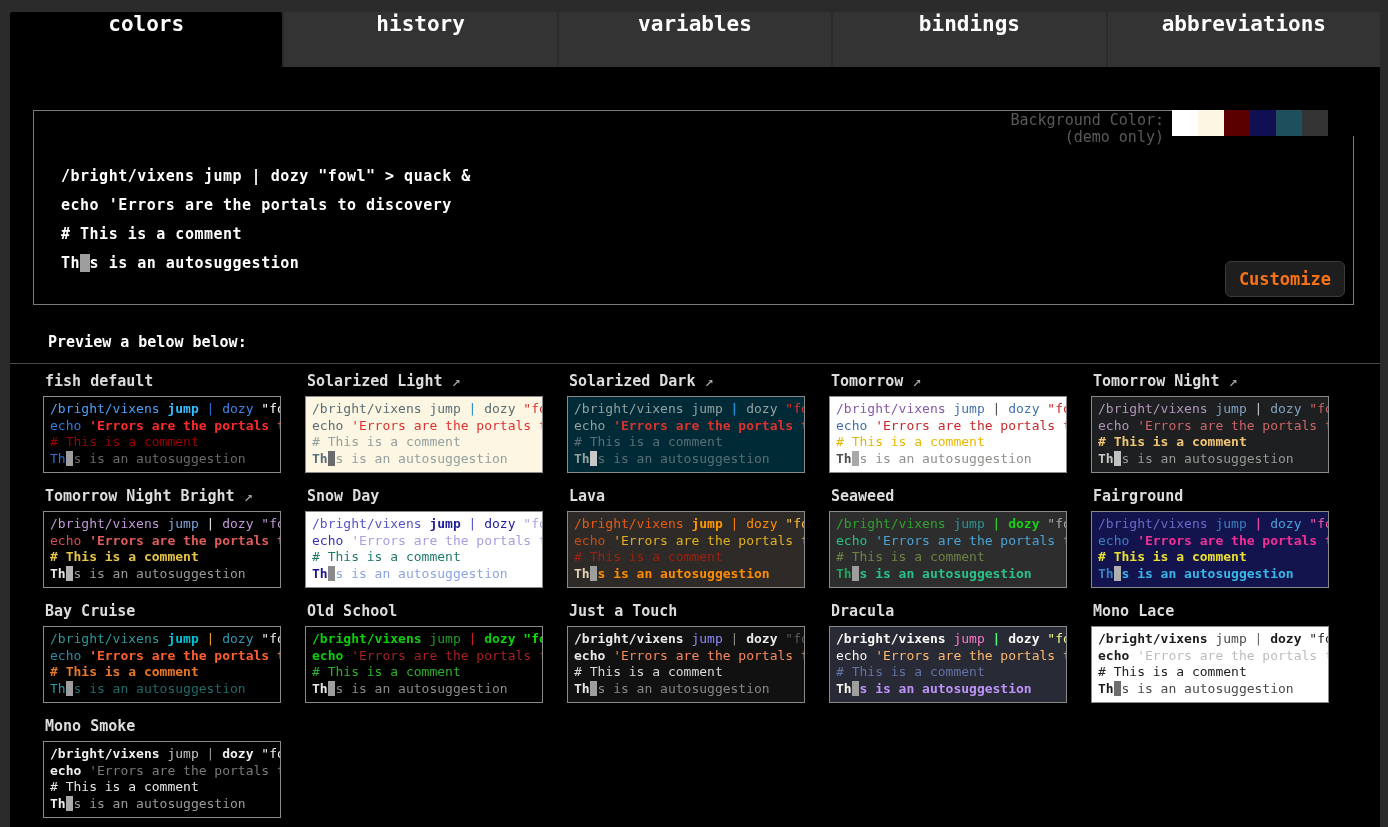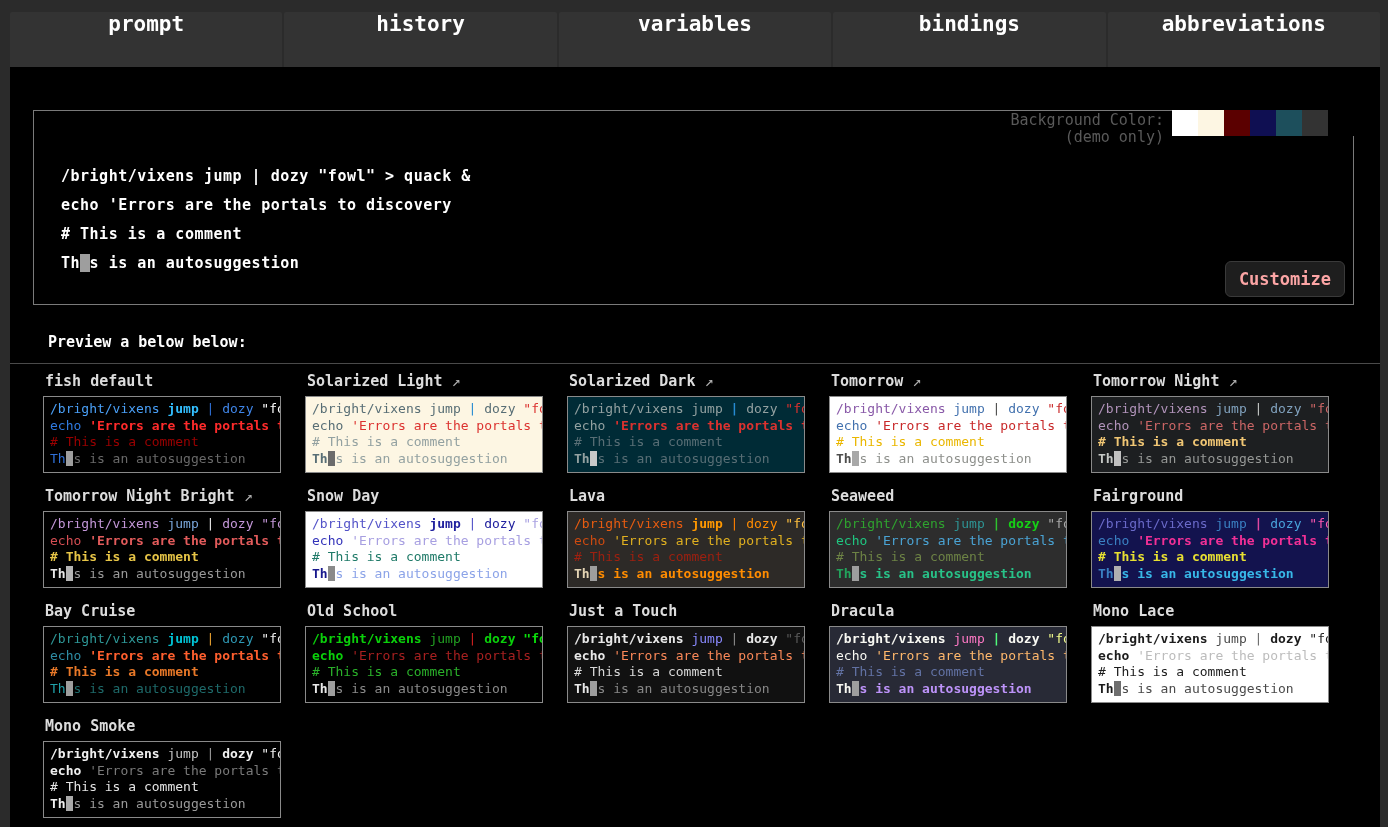--- a/index.html
+++ b/index.html
@@ -13,38 +13,38 @@
   .content{margin:0 8px 0 10px;background:#000000;min-height:754px;padding-bottom:10px;}
   
   .panel{position:relative;margin:0 26px 0 23px;top:43px;border:1px solid #7a7a7a;height:195px;margin-bottom:43px;}
   .code{padding:51px 0 0 27px;font:bold 15px/29px "DejaVu Sans Mono",monospace;color:#ffffff;letter-spacing:.5px;}
   .code .cur{background:#9e9e9e;color:transparent;}
   .bgpick{position:absolute;top:-1px;right:-1px;display:flex;align-items:flex-start;}
   .bgpick .lbl{font:15px/17px "DejaVu Sans Mono",monospace;color:#5a5a5a;text-align:right;margin:2px 8px 0 14px;}
   .swatches{display:flex;}
   .swatch{width:26px;height:26px;cursor:pointer;}
   .customize{position:absolute;right:8px;bottom:7px;background:#1e1e1e;border:1px solid #3a3a3a;border-radius:6px;
-             color:#fca5a5;font:bold 17px "DejaVu Sans Mono",monospace;padding:7px 13px;cursor:pointer;}
+             color:#f97316;font:bold 17px "DejaVu Sans Mono",monospace;padding:7px 13px;cursor:pointer;}
   
   .heading{margin:0 0 0 38px;padding-top:28px;font:bold 15px "DejaVu Sans Mono",monospace;color:#ffffff;}
   .divider{border:none;border-top:1px solid #4a4a4a;margin:12px 0 0 0;}
   
   .grid{display:grid;grid-template-columns:repeat(5,238px);column-gap:24px;row-gap:10px;padding:4px 0 30px 33px;}
   .card{cursor:pointer;}
   .card-title{font:bold 15px "DejaVu Sans Mono",monospace;color:#dcdcdc;margin:4px 0 6px 2px;height:18px;white-space:nowrap;}
   .card-title .arrow{color:#b0b0b0;font-weight:normal;}
   .tbox{width:238px;height:77px;border:1px solid #8a8a8a;overflow:hidden;padding:4px 0 0 6px;}
   .tline{font:13px/16.5px "DejaVu Sans Mono",monospace;white-space:nowrap;}
   .tline .b{font-weight:bold;}
 </style>
 </head>
 <body>
 
 <div class="tabs">
-    <div class="tab">prompt</div>
+    <div class="tab active">colors</div>
     <div class="tab">history</div>
     <div class="tab">variables</div>
     <div class="tab">bindings</div>
     <div class="tab">abbreviations</div>
   </div>
 
 <div class="content">
 
   <div class="panel">
     <div class="bgpick">

